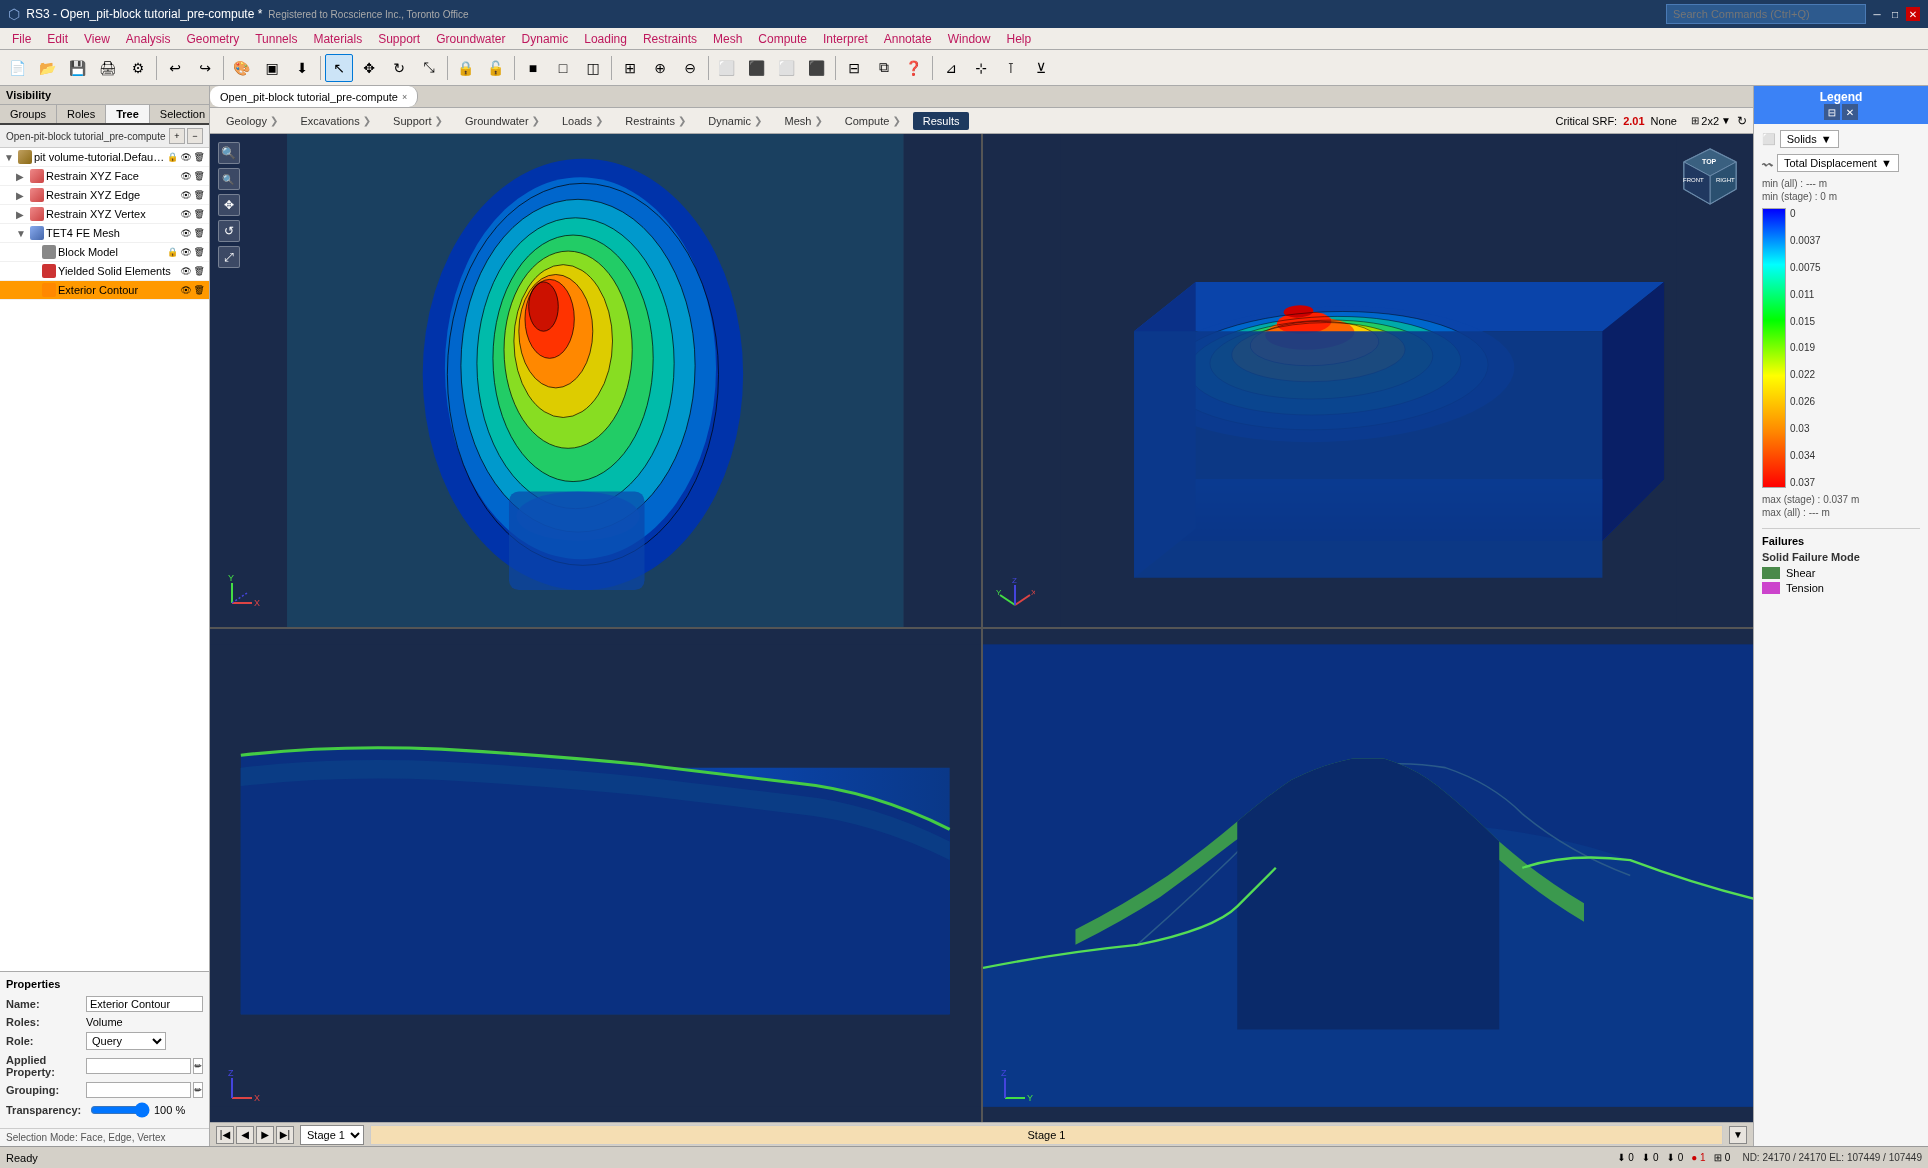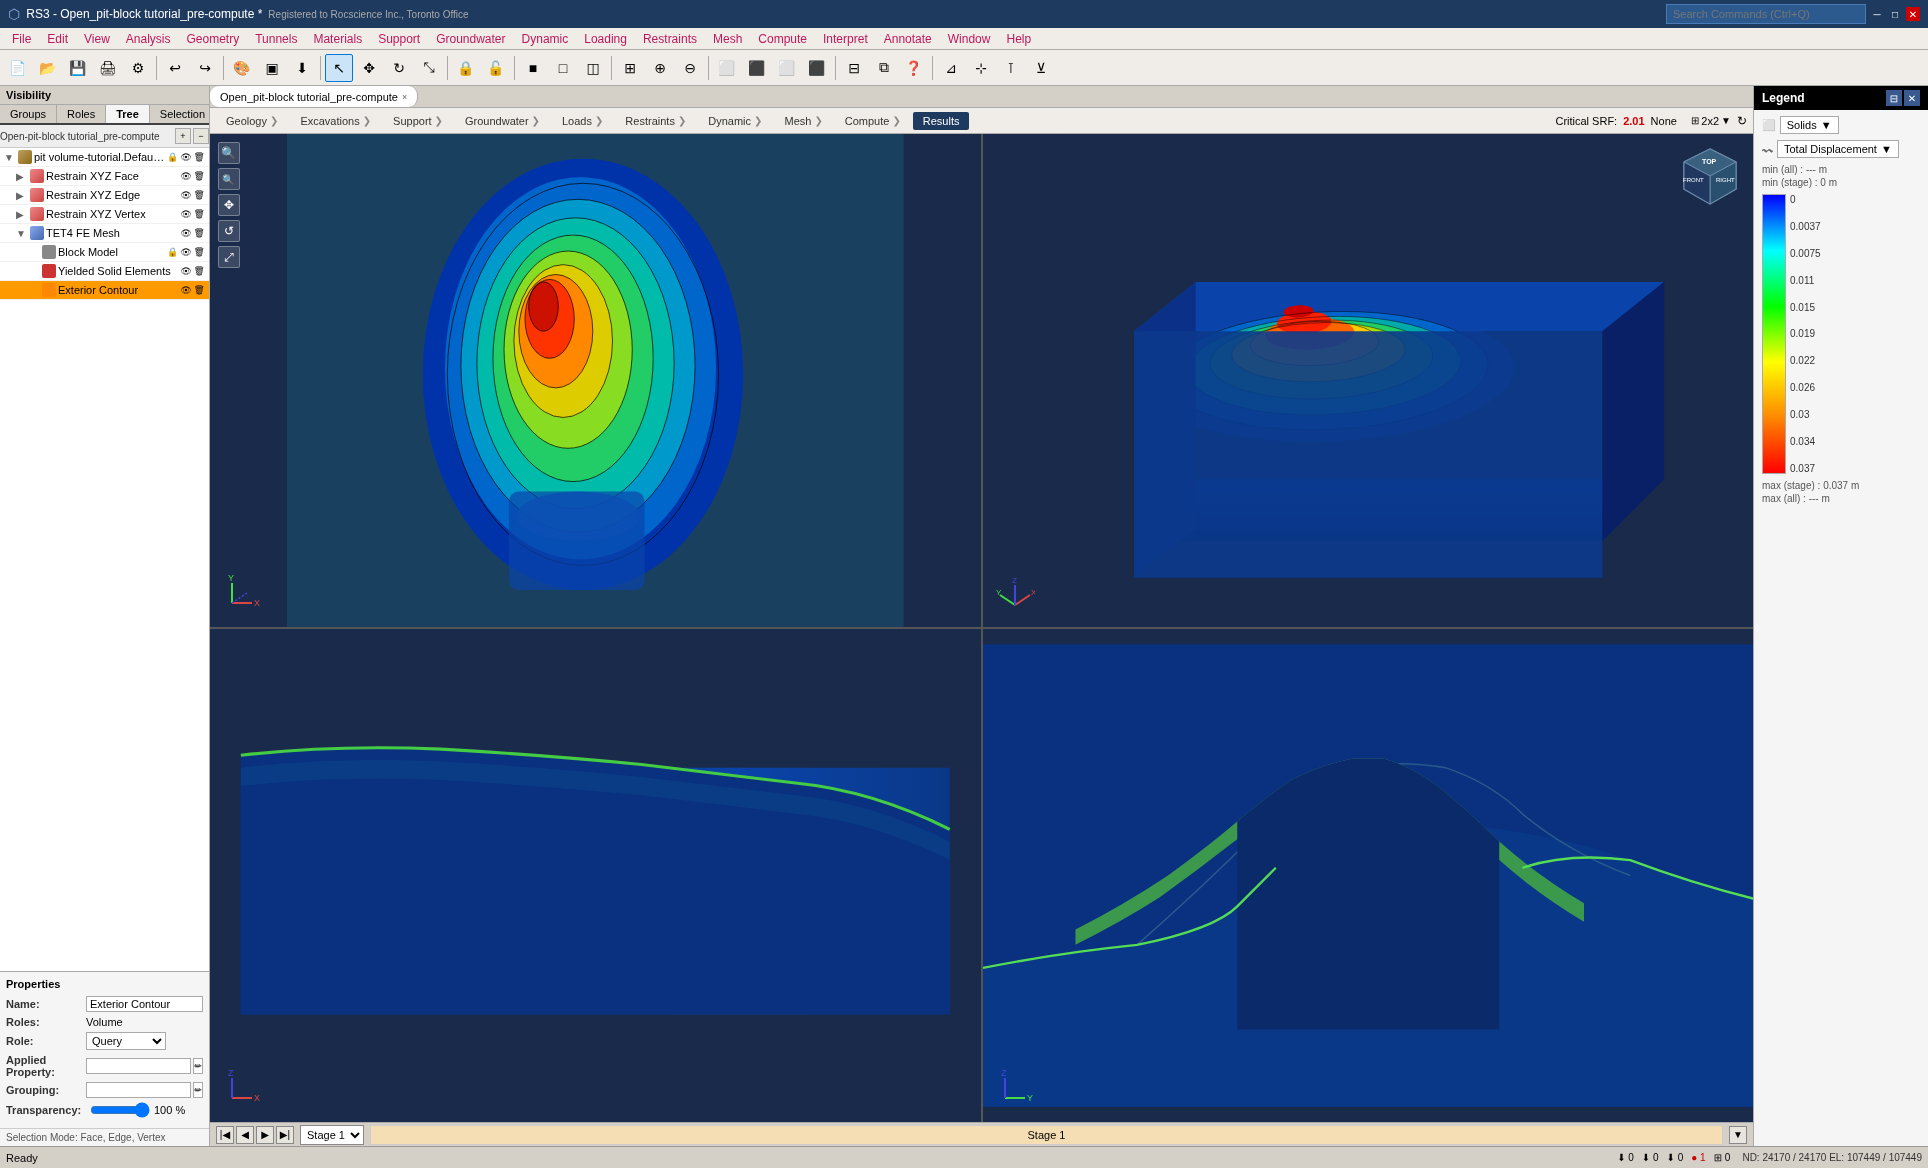--- a/index.html
+++ b/index.html
@@ -27,21 +27,21 @@
     
     
     #left-panel { width: 210px; background: #f5f5f5; border-right: 1px solid #aaa; display: flex; flex-direction: column; flex-shrink: 0; }
     
     #visibility-header { background: #d4d0c8; padding: 3px 6px; font-size: 11px; font-weight: bold; border-bottom: 1px solid #aaa; }
     
     #tabs-bar { display: flex; background: #d4d0c8; border-bottom: 2px solid #404040; }
     .tab-btn { padding: 3px 10px; font-size: 11px; cursor: pointer; border: none; background: transparent; border-right: 1px solid #aaa; }
     .tab-btn.active { background: #f5f5f5; font-weight: bold; }
     
-    #tree-header { display: flex; align-items: center; justify-content: space-between; padding: 3px 0; border-bottom: 1px solid #ccc; background: #eee; }
+    #tree-header { display: flex; align-items: center; justify-content: space-between; padding: 3px 6px; border-bottom: 1px solid #ccc; background: #eee; }
     #tree-header span { font-size: 11px; }
     
     #tree-content { flex: 1; overflow-y: auto; background: white; }
     .tree-item { display: flex; align-items: center; padding: 2px 4px; font-size: 11px; border-bottom: 1px solid #f0f0f0; cursor: pointer; gap: 2px; }
     .tree-expand { width: 12px; font-size: 10px; color: #666; }
     .tree-icon { width: 14px; height: 14px; display: inline-block; border-radius: 2px; flex-shrink: 0; }
     .tree-icon-pit { background: linear-gradient(135deg, #c0a060, #8b6914); }
     .tree-icon-face { background: linear-gradient(135deg, #e88, #c44); }
     .tree-icon-mesh { background: linear-gradient(135deg, #8ae, #46a); }
     .tree-icon-block { background: #888; }
@@ -95,21 +95,21 @@
     .stage-bar { flex: 1; height: 20px; background: #f5deb3; display: flex; align-items: center; justify-content: center; font-size: 11px; border: 1px solid #ccc; cursor: pointer; }
     .nav-end-btn { width: 18px; height: 18px; border: 1px solid #888; background: #e8e4de; cursor: pointer; font-size: 10px; display: flex; align-items: center; justify-content: center; }
     
     
     #status-bar { height: 22px; background: #d4d0c8; display: flex; align-items: center; padding: 0 6px; border-top: 1px solid #999; font-size: 11px; gap: 12px; }
     #status-bar .status-left { flex: 1; }
     #status-bar .status-right { font-size: 10px; color: #333; }
     
     
     #legend-panel { width: 175px; background: #f5f5f5; border-left: 1px solid #aaa; display: flex; flex-direction: column; flex-shrink: 0; }
-    #legend-header { background: #000000; color: white; padding: 4px 8px; font-size: 12px; font-weight: bold; display: flex; align-items: center; justify-content: space-between; }
+    #legend-header { background: #3b82f6; color: white; padding: 4px 8px; font-size: 12px; font-weight: bold; display: flex; align-items: center; justify-content: space-between; flex-direction: column; }
     #legend-header-btns { display: flex; gap: 2px; }
     .legend-header-btn { width: 16px; height: 16px; background: #3a5a8f; border: none; color: white; cursor: pointer; font-size: 10px; display: flex; align-items: center; justify-content: center; }
     
     #legend-body { padding: 6px 8px; flex: 1; }
     .legend-dropdown { display: flex; align-items: center; gap: 4px; margin-bottom: 6px; }
     .legend-dropdown-btn { border: 1px solid #aaa; background: white; padding: 2px 6px; font-size: 11px; cursor: pointer; display: flex; align-items: center; gap: 4px; }
     .legend-values { font-size: 10px; color: #555; margin-bottom: 2px; }
     
     
     .color-gradient { display: flex; flex-direction: row; margin: 6px 0; }
@@ -676,20 +676,32 @@
 
       <div class="legend-values">
         <span>max (stage) :</span>
         <span>0.037 m</span>
       </div>
       <div class="legend-values">
         <span>max (all) :</span>
         <span>--- m</span>
       </div>
 
+      <div class="failures-section">
+        <div class="failures-title">Failures</div>
+        <div class="solid-failure-title">Solid Failure Mode</div>
+        <div class="failure-item">
+          <div class="failure-color failure-shear"></div>
+          <span>Shear</span>
+        </div>
+        <div class="failure-item">
+          <div class="failure-color failure-tension"></div>
+          <span>Tension</span>
+        </div>
+      </div>
 
     </div>
   </div>
 
 </div>
 
 <div id="status-bar">
   <span class="status-left">Ready</span>
   <div style="display:flex; align-items:center; gap:8px; font-size:10px;">
     <span>⬇ 0</span>

